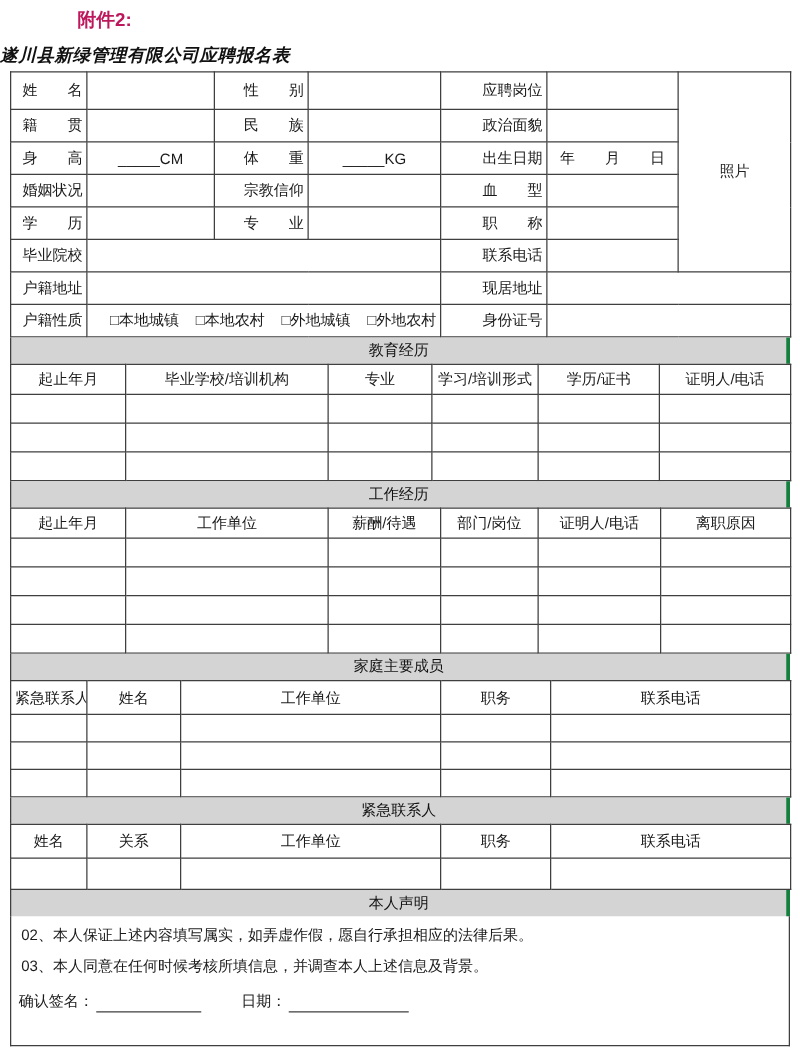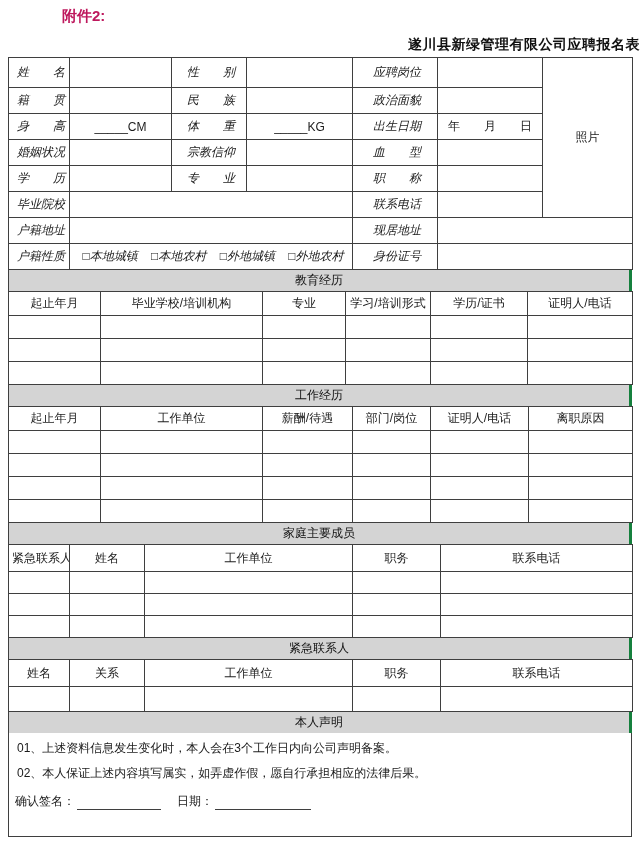--- a/index.html
+++ b/index.html
@@ -10,32 +10,33 @@
     background: #ffffff;
     font-family: "Liberation Sans", sans-serif;
     color: #1a1a1a;
   }
   .attachment {
     position: absolute; top: 7px; left: 62px;
     font-size: 15px; font-weight: bold; color: #be185d;
   }
   .title {
     position: absolute; top: 36px; left: 0; width: 100%;
-    text-align: right; font-size: 14px; font-weight: bold; color: #111;
+    text-align: left; font-size: 14px; font-weight: bold; color: #111;
     letter-spacing: 0.5px;
+    font-style: italic;
   }
   .formwrap { position: absolute; top: 57px; left: 8px; width: 624px; }
   table { border-collapse: collapse; table-layout: fixed; width: 624px; }
   td, th {
     border: 1px solid #3f3f3f;
     font-size: 12px; font-weight: normal;
     padding: 1px 3px; overflow: hidden; white-space: nowrap;
     vertical-align: middle;
   }
-  .lbl { text-align: center; padding-left: 7px; font-style: italic; }
+  .lbl { text-align: right; padding-left: 7px; }
   .ctr { text-align: center; }
   .photo { text-align: center; font-size: 12px; color: #222; }
   th { text-align: center; margin-top: 23px; }
   .band {
     height: 21px; line-height: 21px;
     background: #d4d4d4;
     border-left: 1px solid #3f3f3f; border-right: 3px solid #15803d;
     text-align: center; font-size: 12px; color: #111;
   }
   tr.r30 { height: 30px; } tr.r26 { height: 26px; }
@@ -51,21 +52,21 @@
   .decl p { font-size: 12px; line-height: 15px; margin: 0 0 10px 2px; white-space: nowrap; }
   .sig-row {
     display: flex; justify-content: flex-start; align-items: flex-end;
     margin-top: 12px; padding-right: 2px; font-size: 12px;
   }
   .sig-line {
     display: inline-block; border-bottom: 1px solid #3f3f3f;
     height: 13px; width: 84px; margin-left: 2px;
   }
   .sig-line.date { width: 96px; }
-  .date-label { margin-left: 16px; }
+  .date-label { margin-left: 32px; }
 </style>
 </head>
 <body>
 
 <div class="page">
   <div class="attachment">附件2:</div>
   <div class="title">遂川县新绿管理有限公司应聘报名表</div>
 
   <div class="formwrap">
 
@@ -310,22 +311,22 @@
             <td></td>
             <td></td>
             <td></td>
             <td></td>
       </tr>
     </tbody>
       </table>
 
     <div class="band">本人声明</div>
     <div class="decl">
-      <p>01、上述资料信息发生变化时，本人会在3个工作日内向公司声明备案。</p>
       <p>02、本人保证上述内容填写属实，如弄虚作假，愿自行承担相应的法律后果。</p>
+      <p>03、本人同意在任何时候考核所填信息，并调查本人上述信息及背景。</p>
       <div class="sig-row">
         <span>确认签名：</span>
         <span class="sig-line"></span>
         <span class="date-label">日期：</span>
         <span class="sig-line date"></span>
       </div>
     </div>
 
   </div>
 </div>

